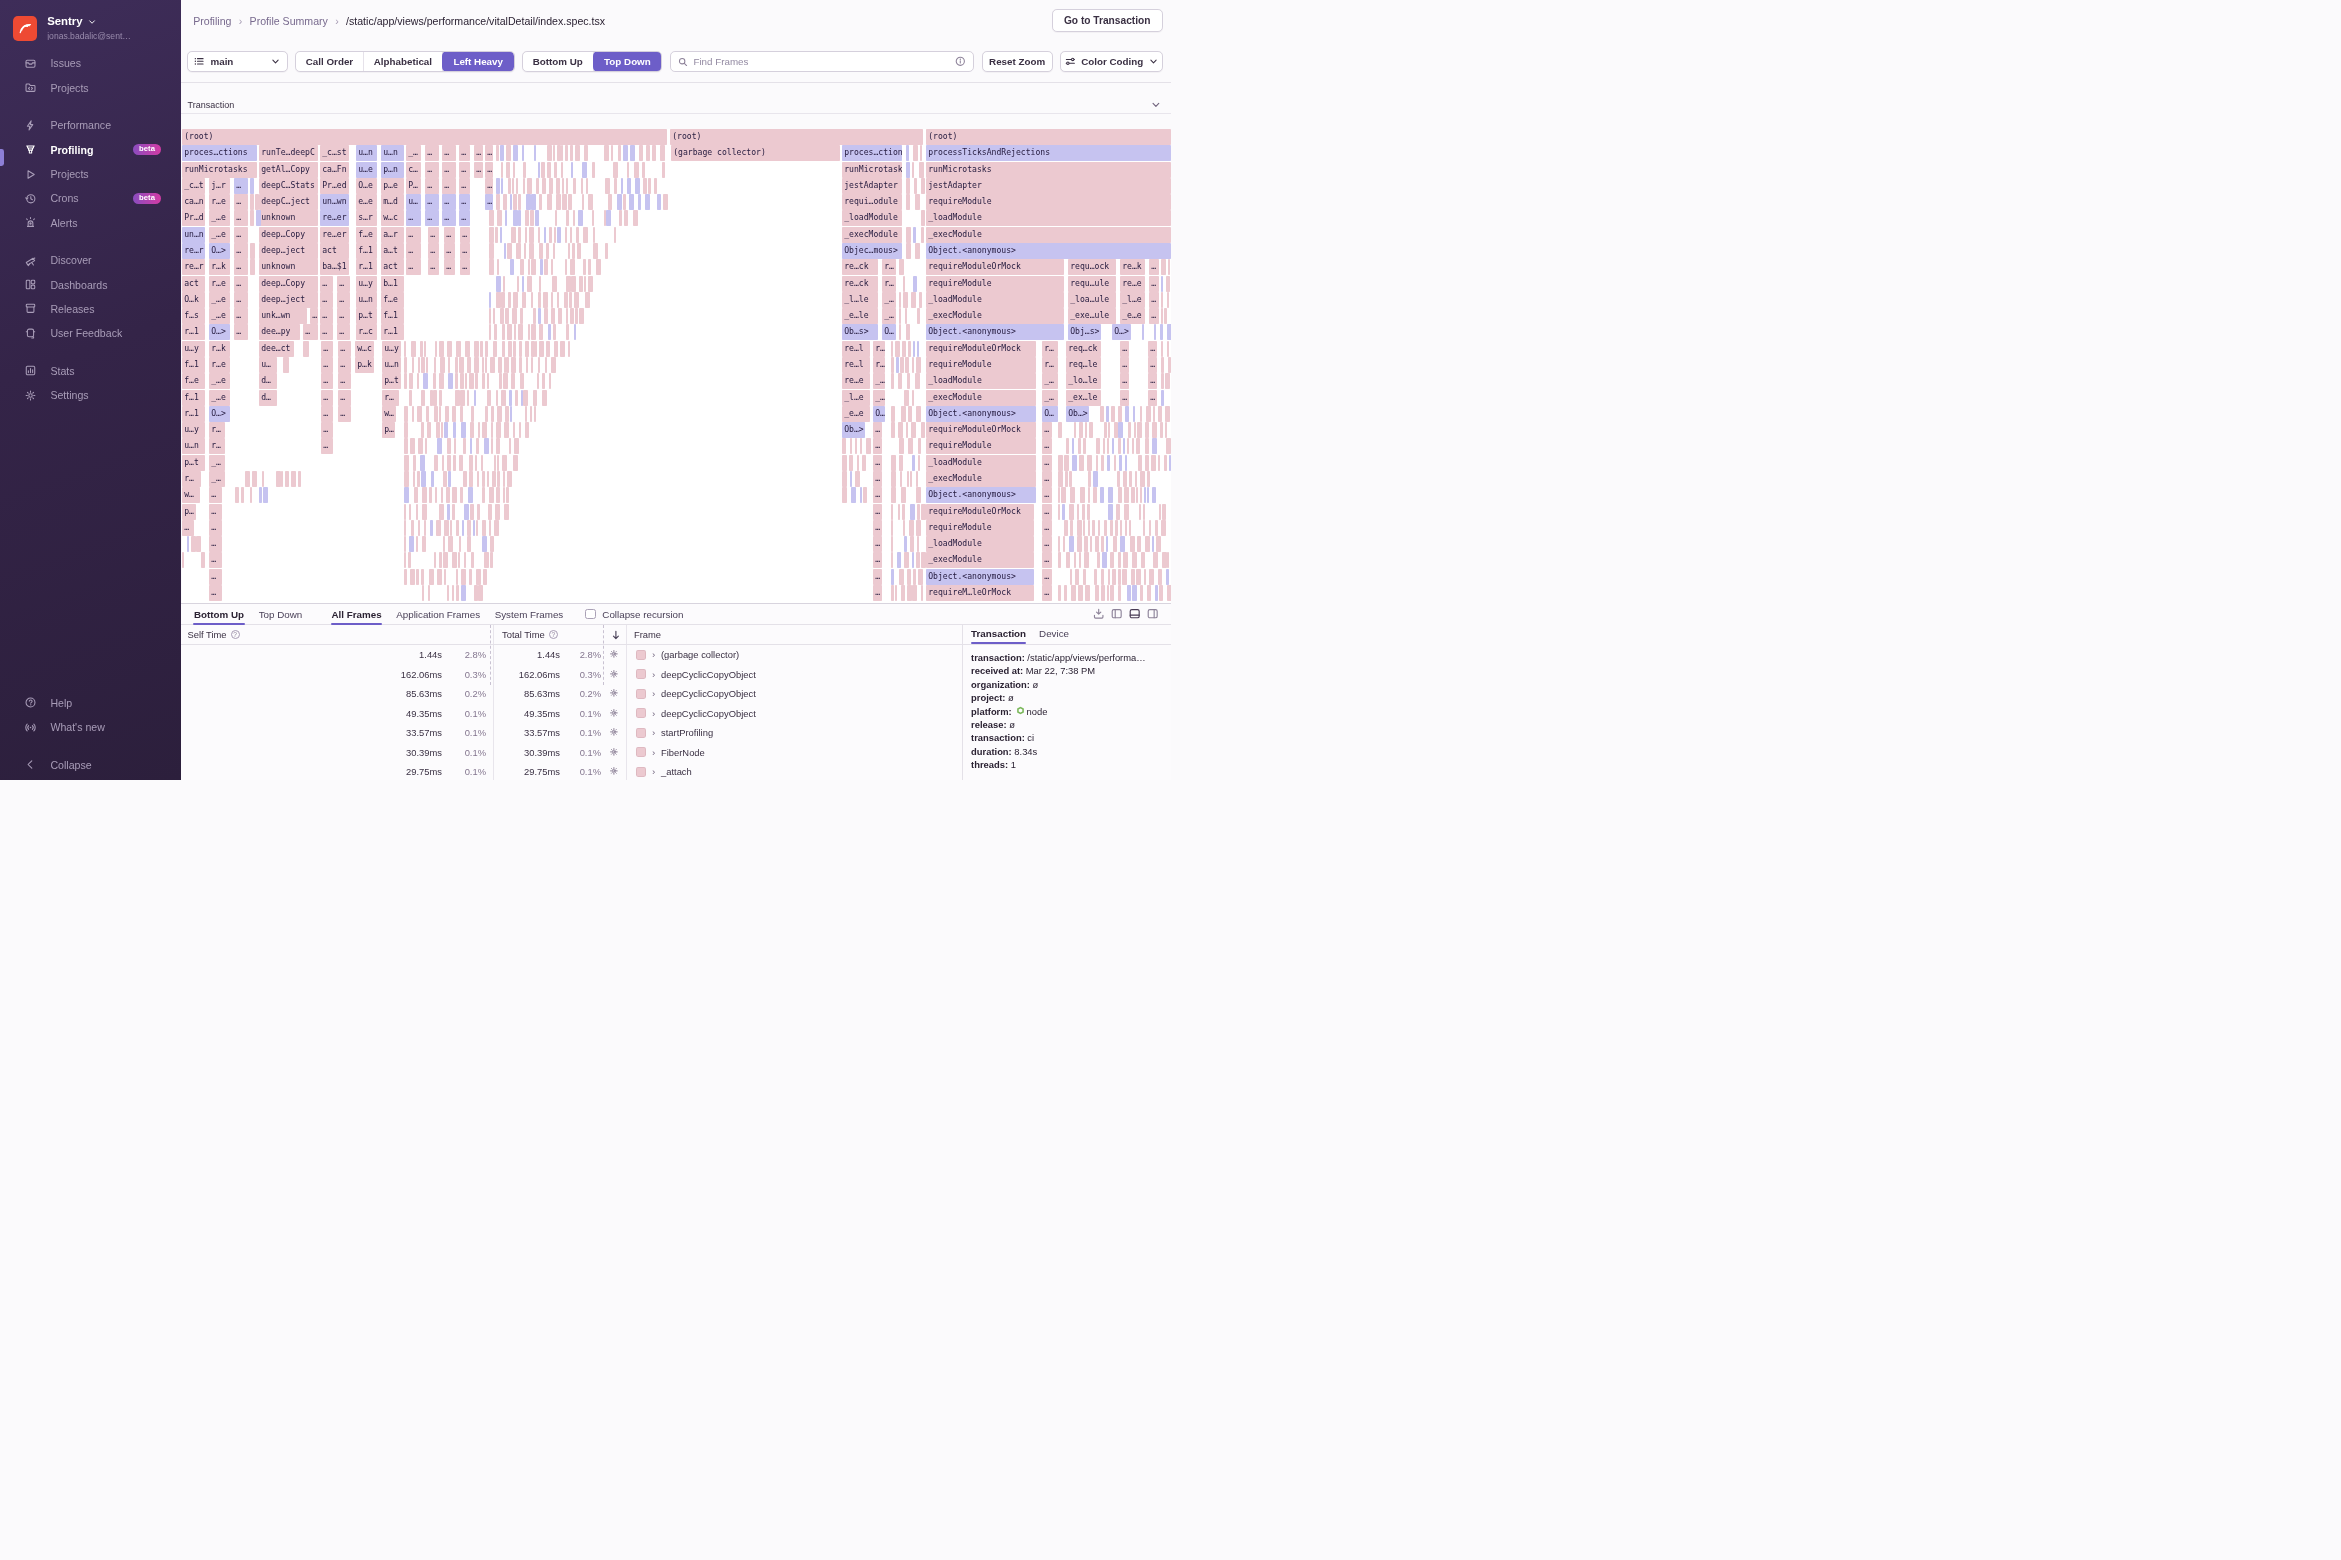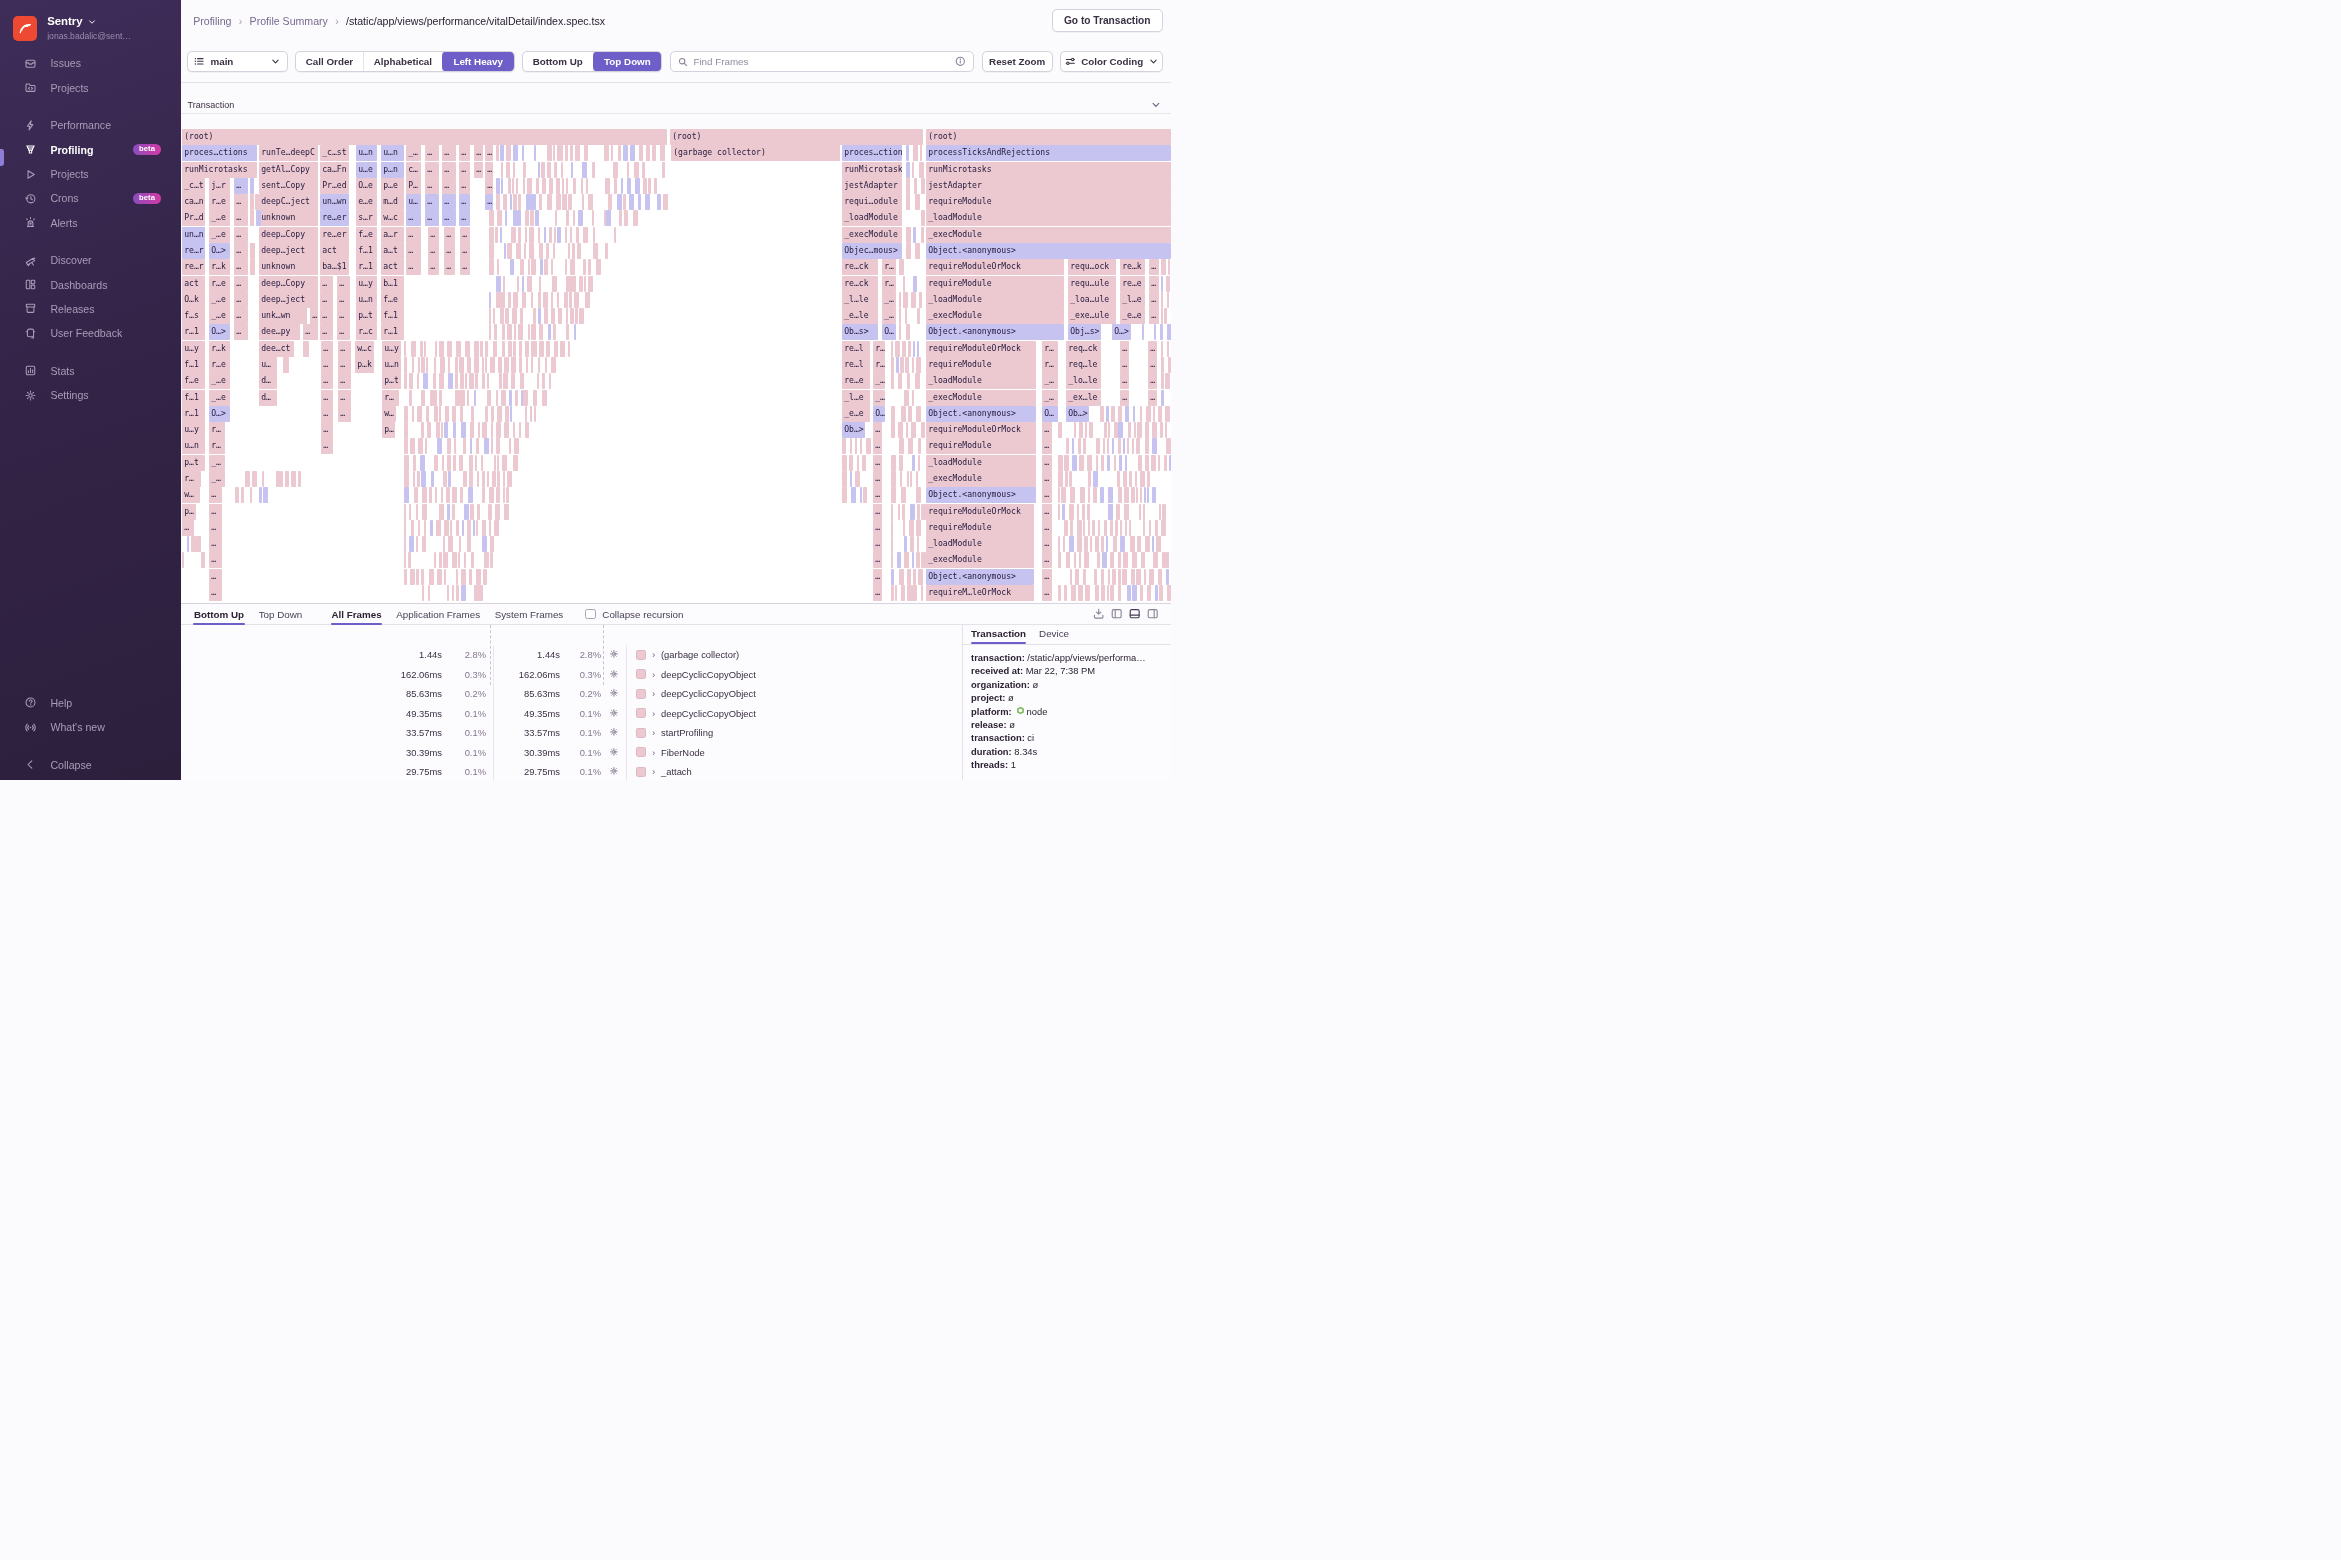--- a/index.html
+++ b/index.html
@@ -442,21 +442,21 @@
         <div class="f p" style="left: 445px; top: 33px; width: 2.4px;"></div>
         <div class="f p" style="left: 452px; top: 33px; width: 4.9px;"></div>
         <div class="f p" style="left: 460px; top: 33px; width: 3.3px;"></div>
         <div class="f p" style="left: 480px; top: 33px; width: 3.3px;"></div>
         <div class="f v" style="left: 724px; top: 33px; width: 4.1px;"></div>
         <div class="f p" style="left: 730px; top: 33px; width: 1.6px;"></div>
         <div class="f p" style="left: 737px; top: 33px; width: 4.9px;"></div>
         <div class="f p" style="left: 0px; top: 49px; width: 23.6px;">_c…t</div>
         <div class="f p" style="left: 27px; top: 49px; width: 21px;">j…r</div>
         <div class="f v" style="left: 52px; top: 49px; width: 14.7px;">…</div>
-        <div class="f p" style="left: 77px; top: 49px; width: 59px;">sent…Copy</div>
+        <div class="f p" style="left: 77px; top: 49px; width: 59px;">deepC…Stats</div>
         <div class="f p" style="left: 138px; top: 49px; width: 29px;">Pr…ed</div>
         <div class="f p" style="left: 174px; top: 49px; width: 21px;">O…e</div>
         <div class="f p" style="left: 199px; top: 49px; width: 23px;">p…e</div>
         <div class="f p" style="left: 224px; top: 49px; width: 15.5px;">P…</div>
         <div class="f p" style="left: 243px; top: 49px; width: 14.7px;">…</div>
         <div class="f p" style="left: 260px; top: 49px; width: 14px;">…</div>
         <div class="f p" style="left: 277px; top: 49px; width: 11.4px;">…</div>
         <div class="f p" style="left: 303px; top: 49px; width: 8.1px;">…</div>
         <div class="f p" style="left: 660px; top: 49px; width: 60px;">jestAdapter</div>
         <div class="f p" style="left: 744px; top: 49px; width: 245px;">jestAdapter</div>
@@ -1499,20 +1499,40 @@
           </span>
           <span class="di">
             <svg width="11.4" height="11.4" viewBox="0 0 14 14" class="icon-line">
                 <rect x="1.5" y="2" width="11" height="10" rx="2"></rect>
                 <path d="M8.8 2v10"></path>
               </svg>
           </span>
         </div>
       </div>
 
+      <div class="thead">
+        <div class="hcell" style="left:6.5px">
+          <span>Self Time</span>
+            <span class="qmark">?</span>
+        </div>
+        <div class="hcell" style="left:321px">
+          <span>Total Time</span>
+            <span class="qmark">?</span>
+        </div>
+        <div class="hcell" style="left:430px">
+          <svg width="9.8" height="9.8" viewBox="0 0 12 12" class="icon-line" style="color:#4a4158">
+              <path d="M6 1.5v8.5M3 7.5 6 10.5l3-3"></path>
+            </svg>
+        </div>
+        <div class="hcell" style="left:453px">
+          <span>Frame</span>
+        </div>
+        <div class="colline" style="left:312px"></div>
+        <div class="colline" style="left:445px"></div>
+      </div>
       <div class="dashline" style="left:309px; top:21px"></div>
       <div class="dashline" style="left:422px; top:21px"></div>
       <div class="colline" style="left:312px; top:41px; height:137px; bottom:auto"></div>
       <div class="colline" style="left:445px; top:41px; height:137px; bottom:auto"></div>
 
       <div class="tbody" id="tbody">
           <div class="trow">
             <span class="num" style="left:187px;width:74px">1.44s</span>
             <span class="num pct" style="left:269px;width:36px">2.8%</span>
             <span class="num" style="left:305px;width:74px">1.44s</span>

